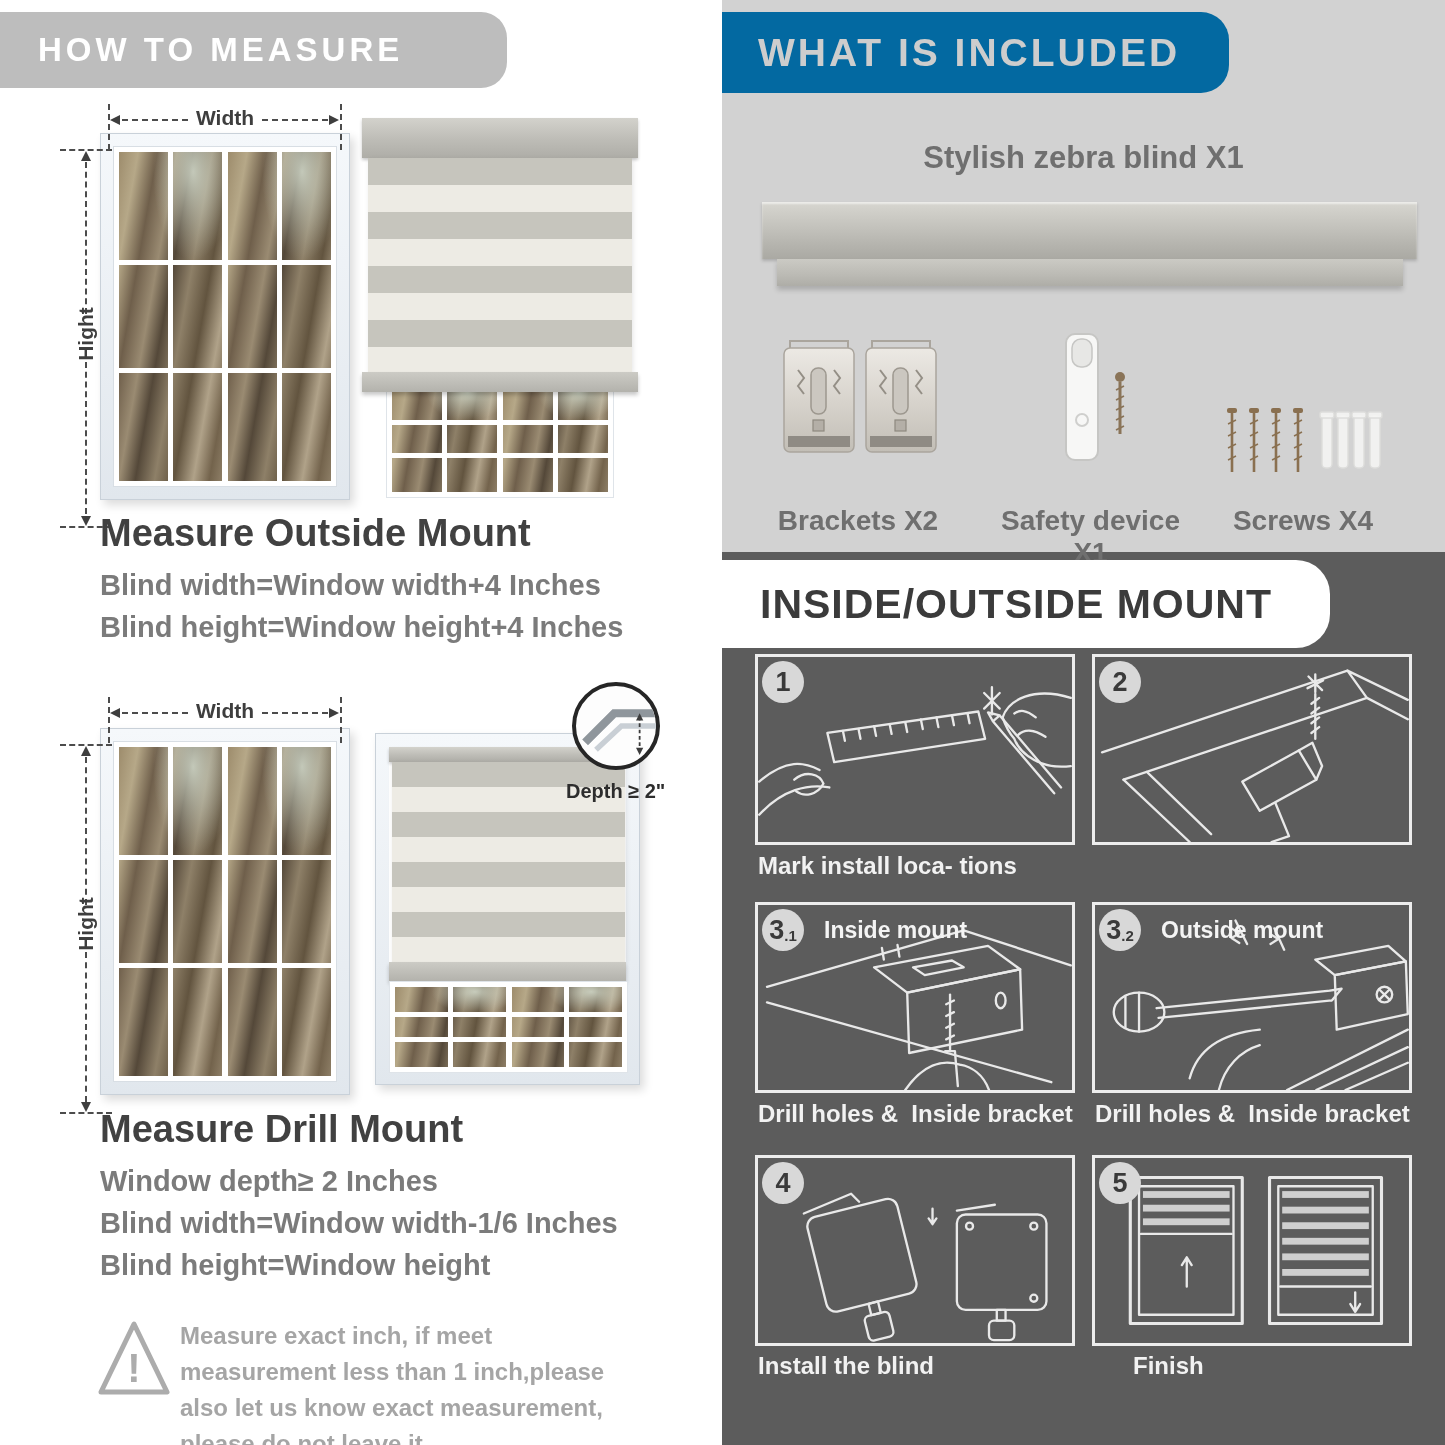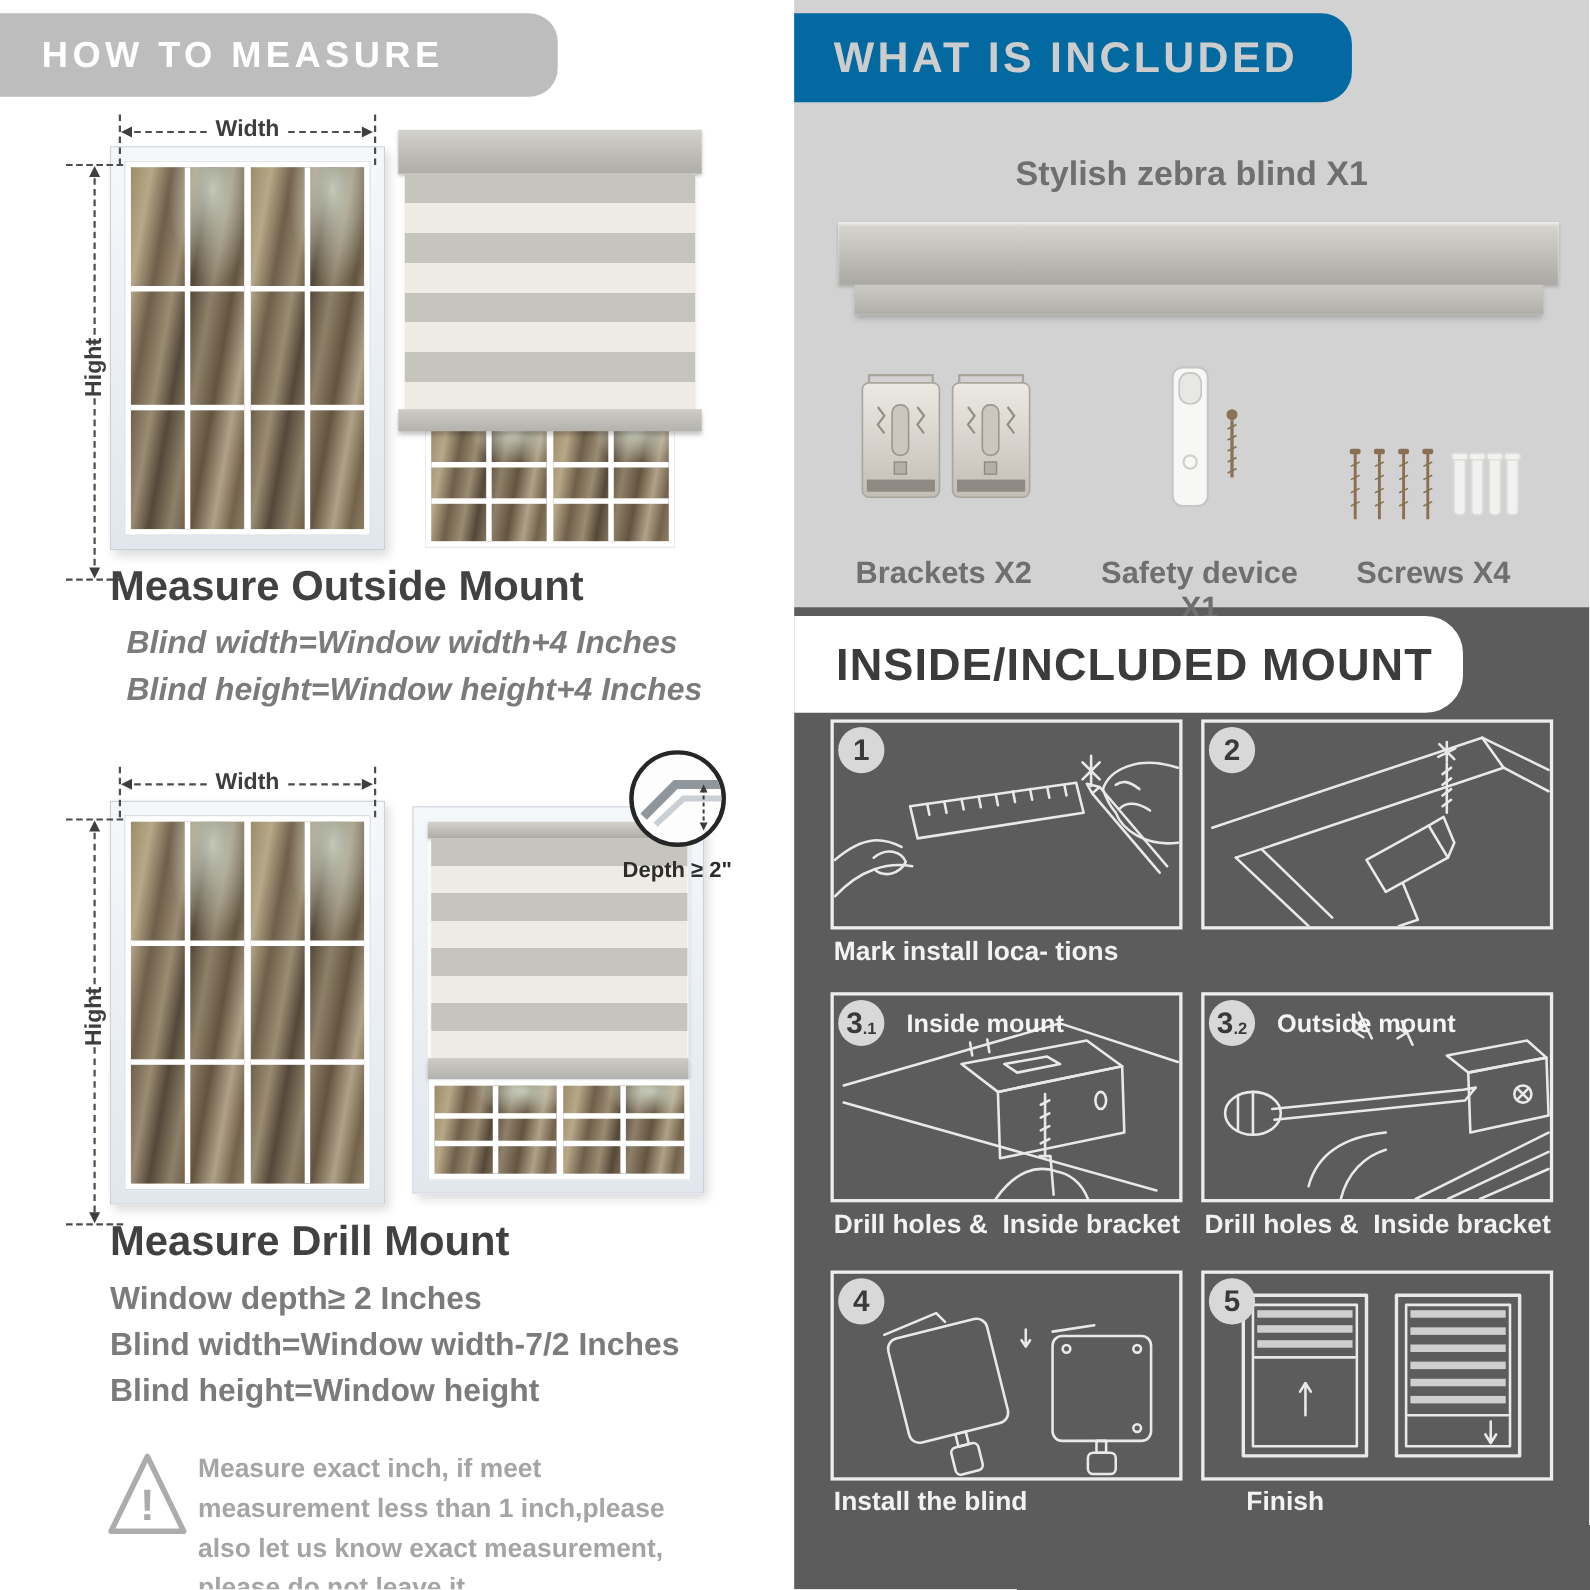--- a/index.html
+++ b/index.html
@@ -151,21 +151,21 @@
     <div class="miniwin" style="left:386px; top:380px; width:228px; height:118px;">
       <div class="sash photo"></div>
       <div class="sash photo"></div>
     </div>
     <div class="cassette" style="left:362px; top:118px; width:276px; height:40px;"></div>
     <div class="stripes" style="left:368px; top:158px; width:264px; height:214px;"></div>
     <div class="rail" style="left:362px; top:372px; width:276px; height:20px;"></div>
   </div>
 
   <div class="m-title" style="left:100px; top:512px;">Measure Outside Mount</div>
-  <div class="m-lines" style="left:115px; top:564px;font-style:italic;">
+  <div class="m-lines" style="left:100px; top:564px;">
     <div>Blind width=Window width+4 Inches</div>
     <div>Blind height=Window height+4 Inches</div>
   </div>
 
   <div class="win" style="left:100px; top:728px; width:250px; height:367px;">
     <div class="win-inner">
       <div class="sash photo"></div>
       <div class="sash photo"></div>
     </div>
   </div>
@@ -209,21 +209,21 @@
       <line x1="70" y1="34" x2="70" y2="72" stroke="#3c3c3c" stroke-width="2" stroke-dasharray="4,3"></line>
       <polygon points="70,30 66,38 74,38" fill="#3c3c3c"></polygon>
       <polygon points="70,76 66,68 74,68" fill="#3c3c3c"></polygon>
     </svg>
   </div>
   <div class="depth-label" style="left:566px; top:780px;">Depth ≥ 2"</div>
 
   <div class="m-title" style="left:100px; top:1108px;">Measure Drill Mount</div>
   <div class="m-lines" style="left:100px; top:1160px;">
     <div>Window depth≥ 2 Inches</div>
-    <div>Blind width=Window width-7/2 Inches</div>
+    <div>Blind width=Window width-1/6 Inches</div>
     <div>Blind height=Window height</div>
   </div>
 
   <svg style="position:absolute; left:95px; top:1316px; width:78px; height:86px;" viewBox="0 0 78 86">
     <polygon points="39,8 72,76 6,76" fill="none" stroke="#acacac" stroke-width="5" stroke-linejoin="round"></polygon>
     <text x="39" y="66" text-anchor="middle" font-family="Liberation Sans, sans-serif" font-size="40" font-weight="bold" fill="#acacac">!</text>
   </svg>
   <div class="warn-txt" style="left:180px; top:1318px;">Measure exact inch, if meet measurement less than 1 inch,please also let us know exact measurement, please do not leave it</div>
 
   <div class="hdr-included">
@@ -318,21 +318,21 @@
       <rect x="130" y="10" width="14" height="6" rx="2"></rect>
         <rect x="146" y="10" width="14" height="6" rx="2"></rect>
     </g>
   </svg>
 
   <div class="item-label" style="left:768px; top:505px; width:180px;">Brackets X2</div>
   <div class="item-label" style="left:988px; top:505px; width:205px;">Safety device X1</div>
   <div class="item-label" style="left:1213px; top:505px; width:180px;">Screws X4</div>
 
   <div class="hdr-mount">
-    <span>INSIDE/INCLUDED MOUNT</span>
+    <span>INSIDE/OUTSIDE MOUNT</span>
   </div>
 
   <div class="panel" style="left:755px; top:654px;">
     <svg class="lineart" viewBox="0 0 320 190">
       <path d="M0,128 C28,104 46,108 62,116"></path>
       <path d="M0,162 C24,136 50,130 72,134"></path>
       <path d="M36,126 C48,116 62,120 66,130 C60,142 46,144 38,138"></path>
       <path d="M70,78 L225,56 L232,84 L77,108 Z"></path>
       <g stroke-width="1.8">
         <line x1="86" y1="76" x2="88" y2="86"></line>

